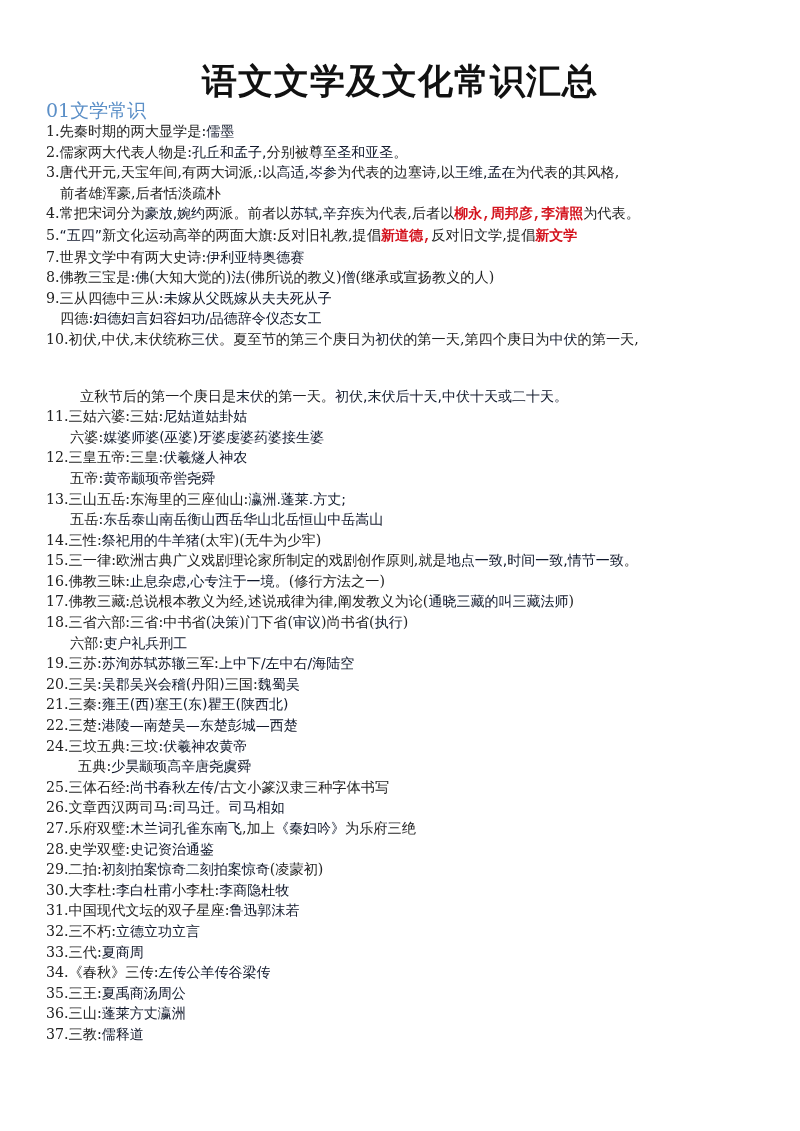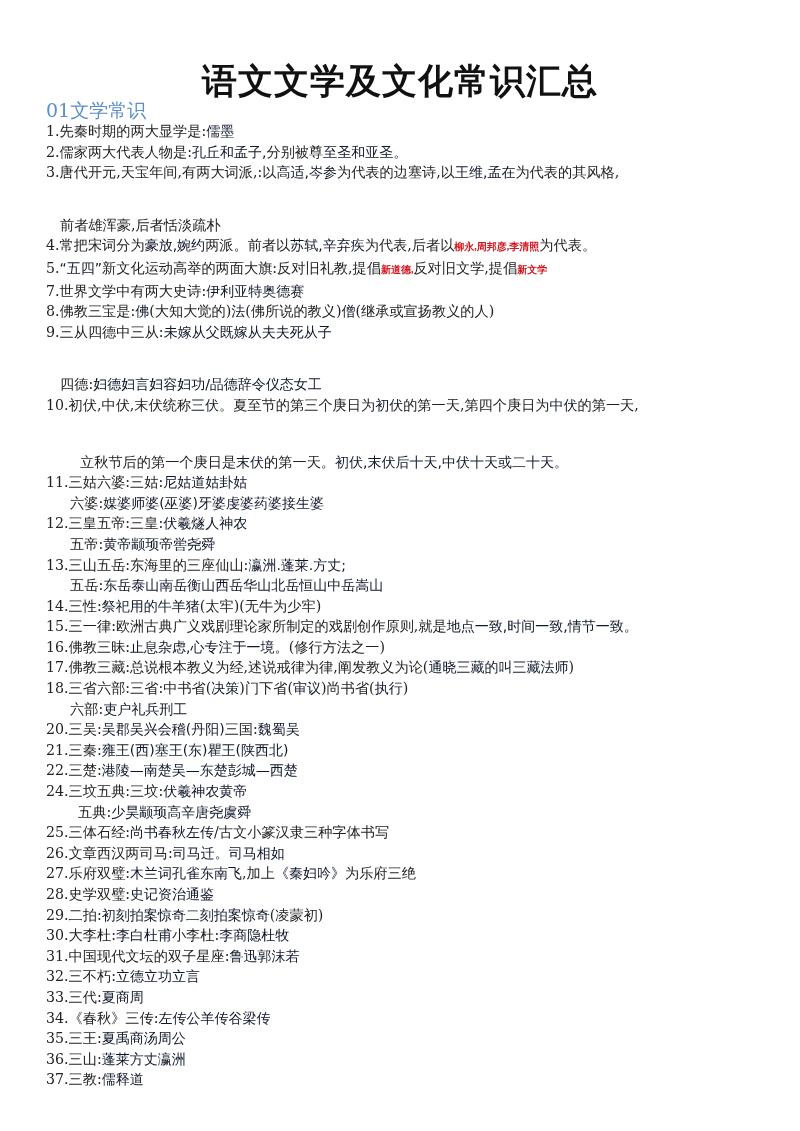--- a/index.html
+++ b/index.html
@@ -4,26 +4,26 @@
 <style>
   html, body { margin:0; padding:0; background:#ffffff; }
   body { width:800px; height:1131px; position:relative; overflow:hidden;
          font-family:"DejaVu Serif","Liberation Serif",serif; color:#222; }
   .title { position:absolute; top:58px; left:0; width:800px; text-align:center;
            font-family:"DejaVu Sans","Liberation Sans",sans-serif; font-weight:bold;
            font-size:35px; color:#111; letter-spacing:1px; }
   .section { position:absolute; top:98px; left:46px; font-size:19px; color:#5b8fc7; }
   .list { position:absolute; top:121px; left:46px; width:730px; font-size:14.2px; line-height:20.6px; }
   .line { white-space:nowrap; }
-  .ind1 { padding-left:14px;margin-top:32px; }
+  .ind1 { padding-left:14px; }
   .ind2 { padding-left:34px;margin-top:36px; }
   .ind3 { padding-left:24px; }
   .ind4 { padding-left:32px; }
   .r { color:#0f172a; font-family:"DejaVu Sans","Liberation Sans",sans-serif; font-weight:normal; font-size:14px; }
-  .c { color:#d4141e; font-family:Liberation Serif, serif; font-weight:bold; font-size:10px; }
+  .c { color:#d4141e; font-family:Liberation Mono, monospace; font-weight:bold; font-size:14px; }
 </style>
 </head>
 <body>
 
 <div class="title">语文文学及文化常识汇总</div>
 <div class="section">01文学常识</div>
 <div class="list" id="list">
     <div class="line"><span>1.先秦时期的两大显学是:</span><span class="r">儒墨</span></div>
     <div class="line"><span>2.儒家两大代表人物是:</span><span class="r">孔丘和孟子,</span><span>分别被尊</span><span class="r">至圣和亚圣</span><span>。</span></div>
     <div class="line"><span>3.唐代开元,天宝年间,有两大词派,:以</span><span class="r">高适,岑参</span><span>为代表的边塞诗,以</span><span class="r">王维,孟在</span><span>为代表的其风格,</span></div>
@@ -41,20 +41,21 @@
     <div class="line"><span>12.三皇五帝:三皇:</span><span class="r">伏羲燧人神农</span></div>
     <div class="line ind3"><span>五帝:</span><span class="r">黄帝颛顼帝喾尧舜</span></div>
     <div class="line"><span>13.三山五岳:东海里的三座仙山:</span><span class="r">瀛洲.蓬莱.方丈;</span></div>
     <div class="line ind3"><span>五岳:</span><span class="r">东岳泰山南岳衡山西岳华山北岳恒山中岳嵩山</span></div>
     <div class="line"><span>14.三性:</span><span class="r">祭祀用的牛羊猪</span><span>(太牢)(无牛为少牢)</span></div>
     <div class="line"><span>15.三一律:欧洲古典广义戏剧理论家所制定的戏剧创作原则,就是</span><span class="r">地点一致,时间一致,情节一致</span><span>。</span></div>
     <div class="line"><span>16.佛教三昧:</span><span class="r">止息杂虑,心专注于一境</span><span>。(修行方法之一)</span></div>
     <div class="line"><span>17.佛教三藏:总说根本教义为经,述说戒律为律,阐发教义为论(</span><span class="r">通晓三藏的叫三藏法师</span><span>)</span></div>
     <div class="line"><span>18.三省六部:三省:中书省(</span><span class="r">决策</span><span>)门下省(</span><span class="r">审议</span><span>)尚书省(</span><span class="r">执行</span><span>)</span></div>
     <div class="line ind3"><span>六部:</span><span class="r">吏户礼兵刑工</span></div>
+    <div class="line"><span>19.三苏:</span><span class="r">苏洵苏轼苏辙</span><span>三军:</span><span class="r">上中下/左中右/海陆空</span></div>
     <div class="line"><span>20.三吴:</span><span class="r">吴郡吴兴会稽(丹阳)</span><span>三国:</span><span class="r">魏蜀吴</span></div>
     <div class="line"><span>21.三秦:</span><span class="r">雍王(西)塞王(东)瞿王(陕西北)</span></div>
     <div class="line"><span>22.三楚:</span><span class="r">港陵—南楚吴—东楚彭城—西楚</span></div>
     <div class="line"><span>24.三坟五典:三坟:</span><span class="r">伏羲神农黄帝</span></div>
     <div class="line ind4"><span>五典:</span><span class="r">少昊颛顼高辛唐尧虞舜</span></div>
     <div class="line"><span>25.三体石经:</span><span class="r">尚书春秋左传</span><span>/古文小篆汉隶三种字体书写</span></div>
     <div class="line"><span>26.文章西汉两司马:</span><span class="r">司马迁。司马相如</span></div>
     <div class="line"><span>27.乐府双璧:</span><span class="r">木兰词孔雀东南飞</span><span>,加上</span><span class="r">《秦妇吟》</span><span>为乐府三绝</span></div>
     <div class="line"><span>28.史学双璧:</span><span class="r">史记资治通鉴</span></div>
     <div class="line"><span>29.二拍:</span><span class="r">初刻拍案惊奇二刻拍案惊奇</span><span>(凌蒙初)</span></div>

